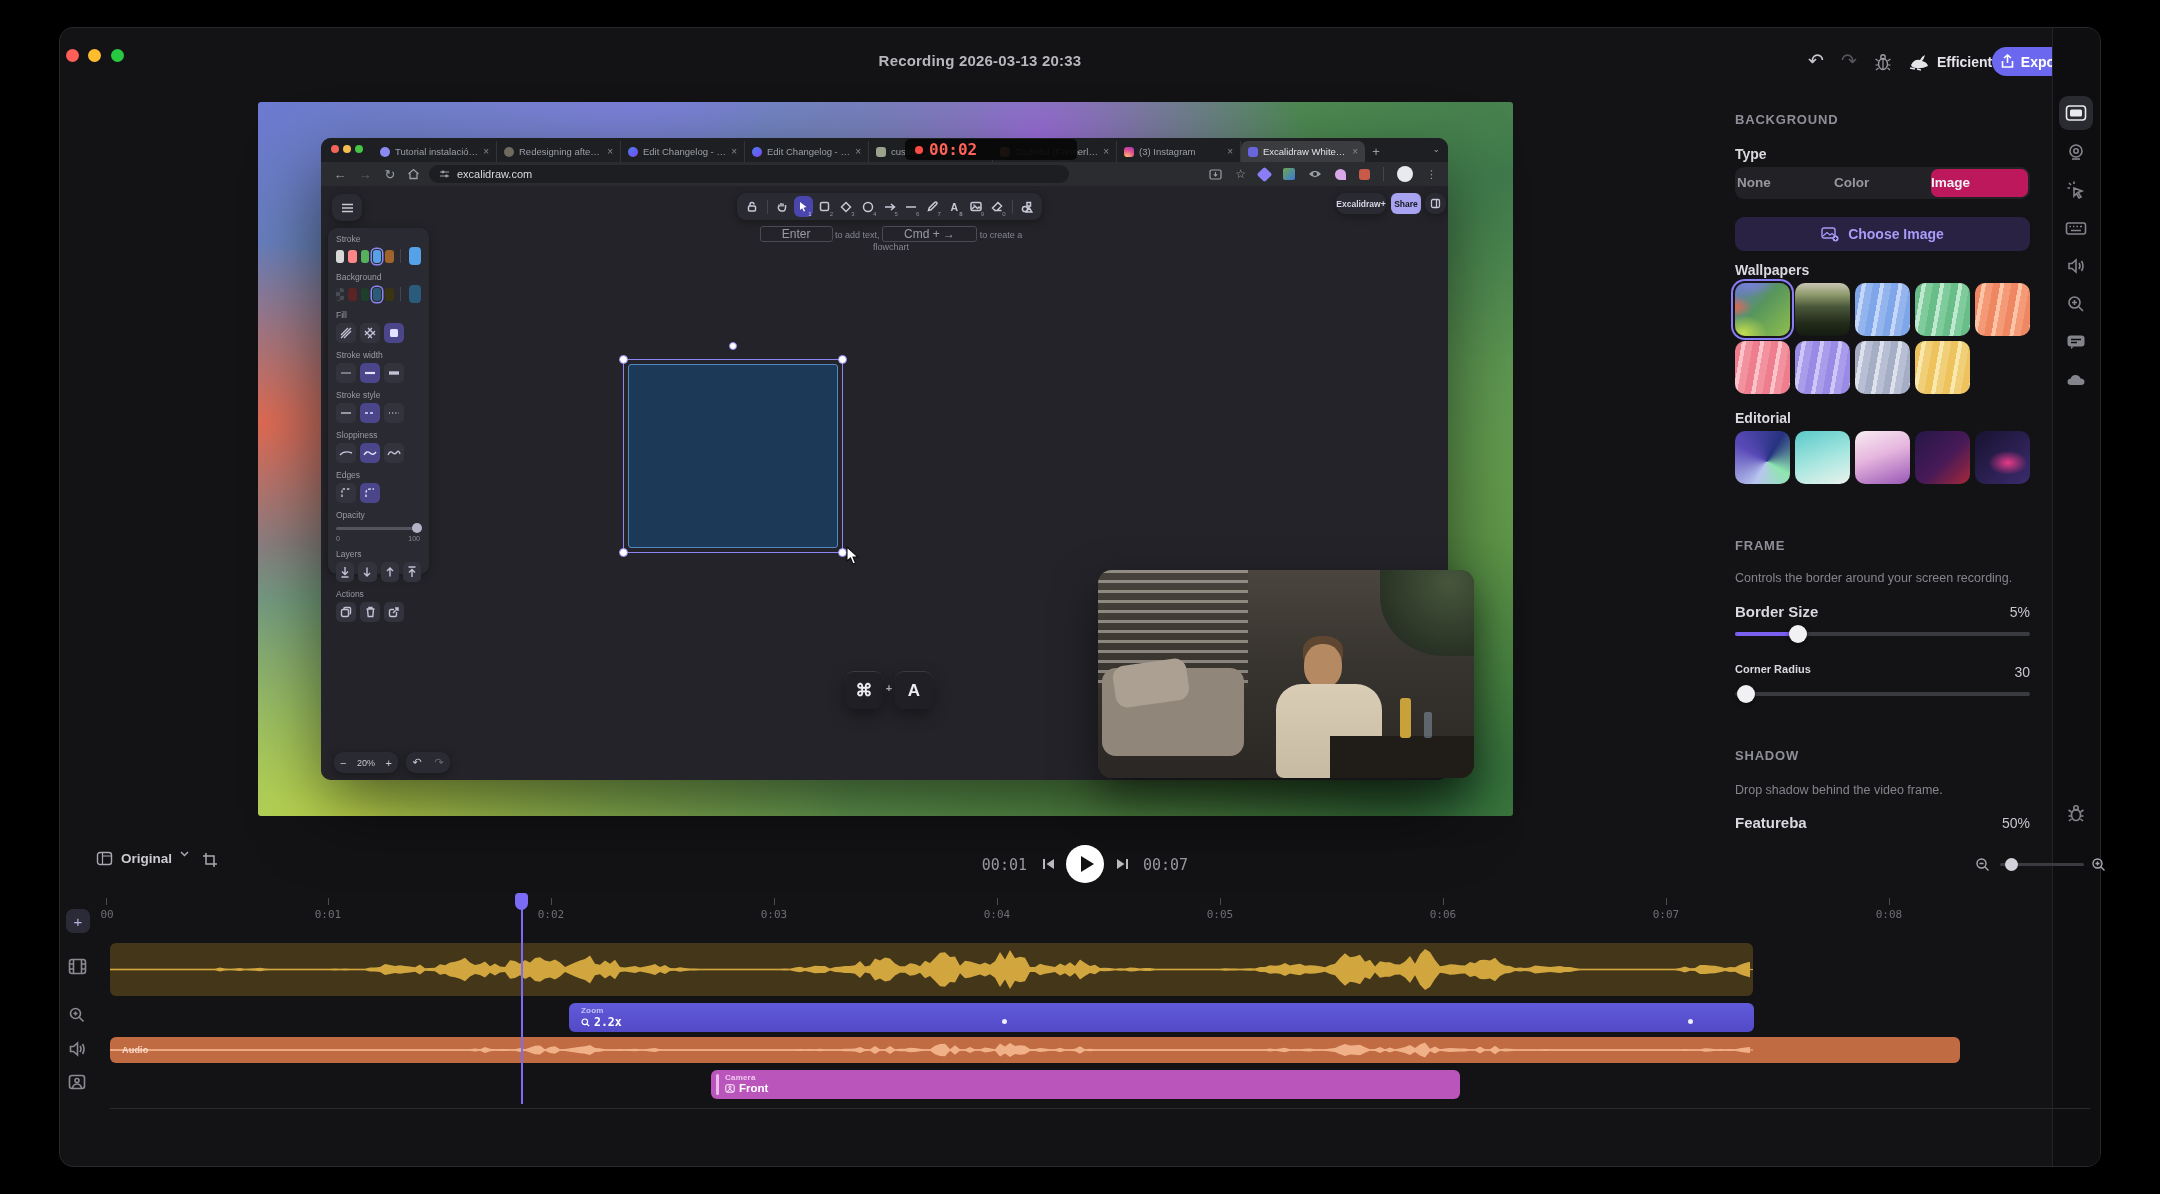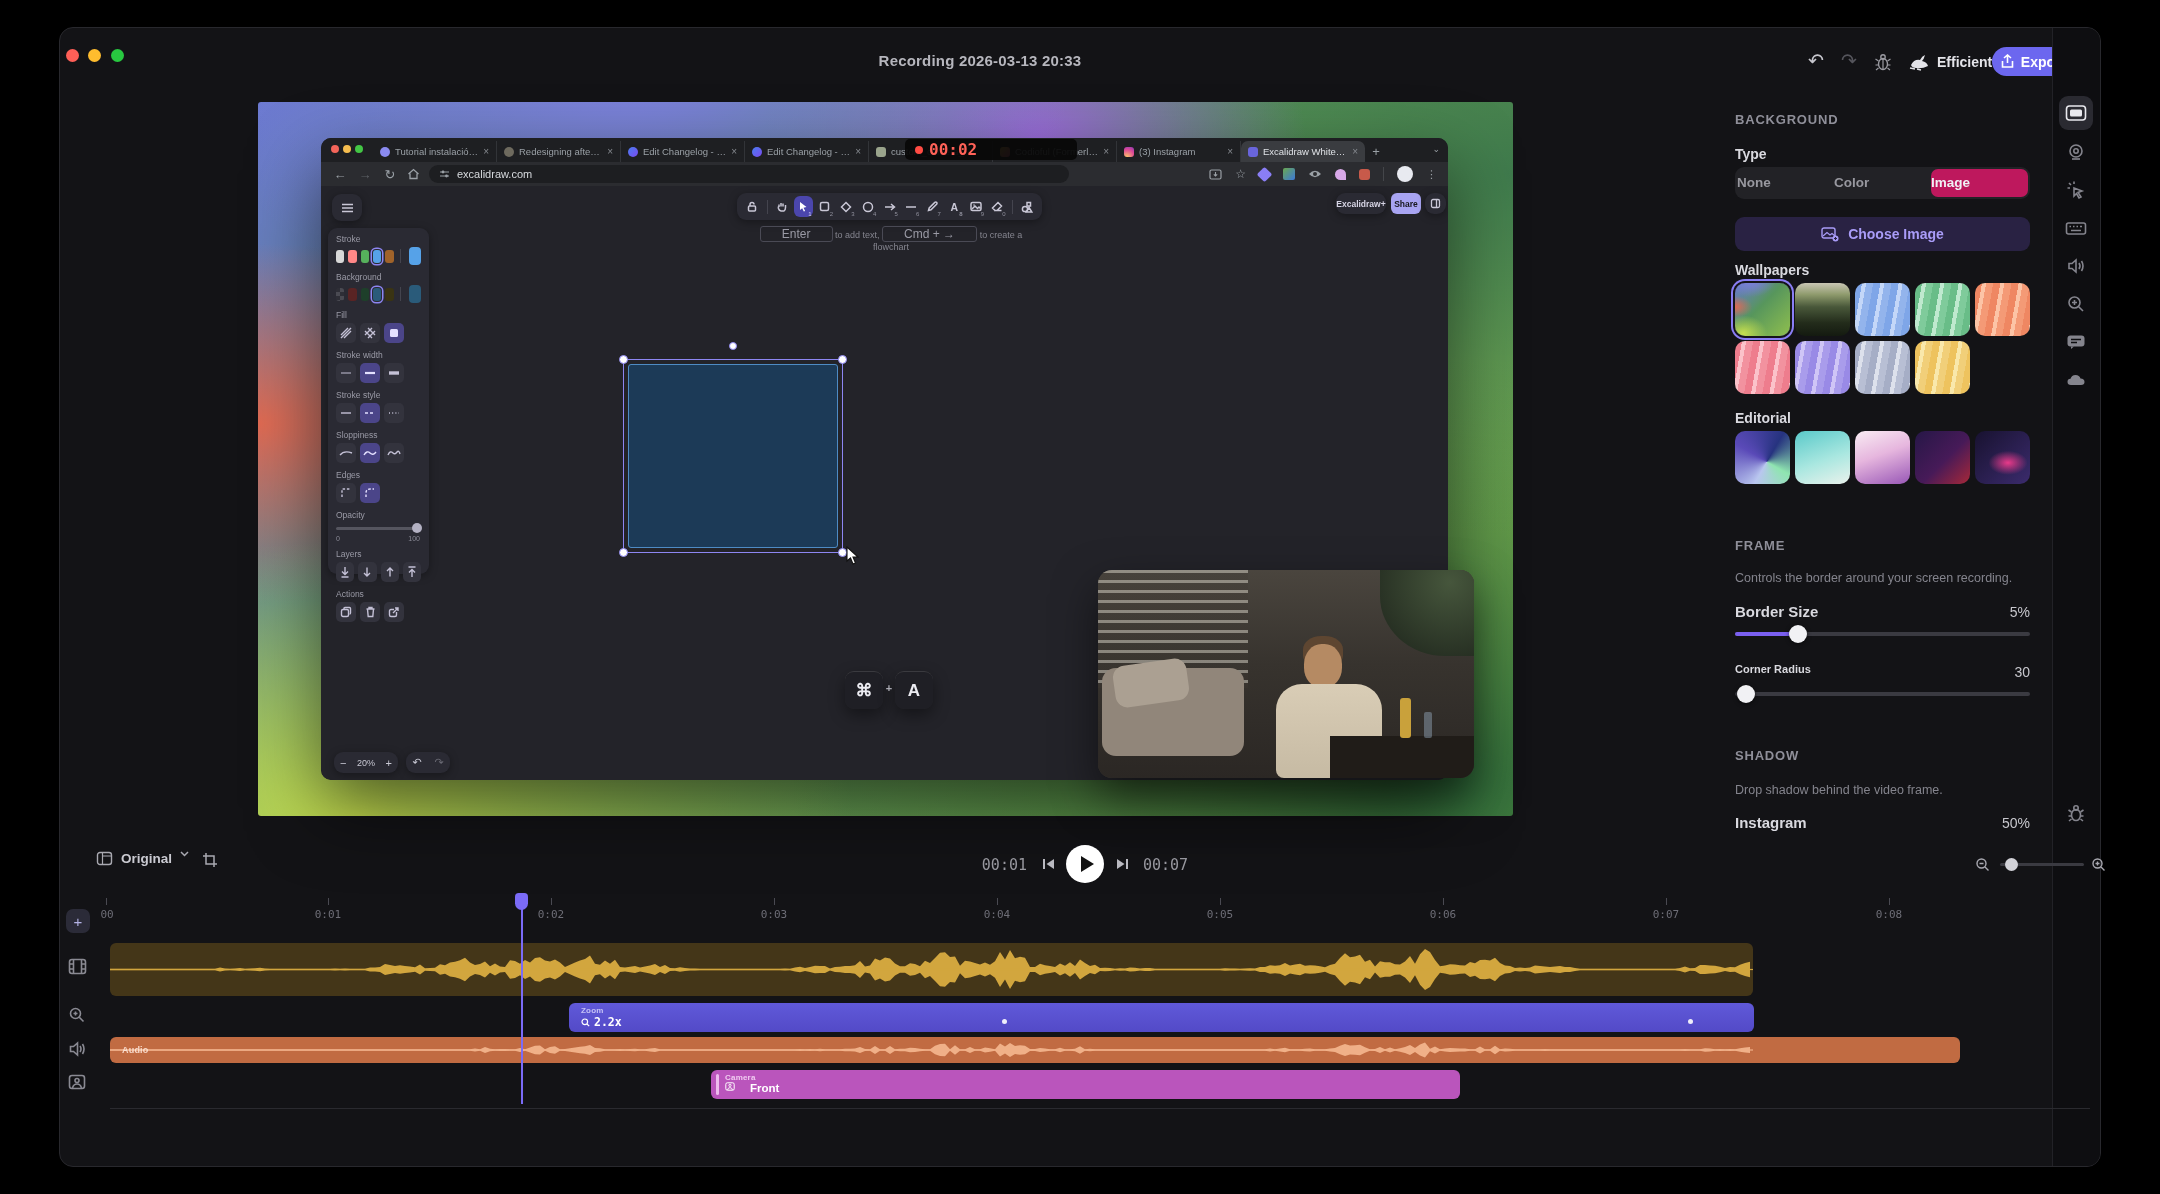--- a/index.html
+++ b/index.html
@@ -204,21 +204,21 @@
   <div class="abs slider-track" style="left:1735px;top:632px;width:295px"></div>
   <div class="abs slider-fill" style="left:1735px;top:632px;width:63px"></div>
   <div class="abs knob" style="left:1789px;top:625px"></div>
   <div class="abs lbl" style="left:1735px;top:663px;font-size:11px">Corner Radius</div>
   <div class="abs rowval" style="left:1930px;top:664px;width:100px">30</div>
   <div class="abs slider-track" style="left:1735px;top:692px;width:295px"></div>
   <div class="abs knob" style="left:1737px;top:685px"></div>
 
   <div class="abs sec-head" style="left:1735px;top:748px">SHADOW</div>
   <div class="abs desc" style="left:1735px;top:782px;width:300px">Drop shadow behind the video frame.</div>
-  <div class="abs lbl" style="left:1735px;top:814px;font-size:15px">Instagram</div>
+  <div class="abs lbl" style="left:1735px;top:814px;font-size:15px">Featureba</div>
   <div class="abs rowval" style="left:1930px;top:815px;width:100px">50%</div>
 
   <div class="abs rail"></div>
   <div class="abs rail-btn on" style="top:96px">
     <svg width="22" height="18" viewBox="0 0 22 18">
         <rect x="1.5" y="2" width="19" height="14" rx="3"></rect>
         <rect x="5" y="5.5" width="12" height="7" rx="1.5" fill="#e9e9ee" stroke="none"></rect>
       </svg>
   </div>
   <div class="abs rail-btn" style="top:135px">
@@ -793,21 +793,21 @@
     <svg id="wave2" width="1643" height="26" style="position:absolute;left:0;top:0" viewBox="0 0 1643 26">
         <path d="M0 13 L0 12.2 L5 12.2 L10 12.2 L15 12.2 L20 12.2 L25 12.2 L30 12.2 L35 12.2 L40 12.2 L45 12.2 L50 12.2 L55 12.2 L60 12.2 L65 12.2 L70 12.2 L75 12.2 L80 12.2 L85 12.2 L90 12.2 L95 12.2 L100 12.2 L105 12.2 L110 12.2 L115 12.2 L120 12.2 L125 12.2 L130 12.2 L135 12.2 L140 12.2 L145 12.2 L150 12.2 L155 12.2 L160 12.2 L165 12.2 L170 12.2 L175 12.2 L180 12.2 L185 12.2 L190 12.2 L195 12.2 L200 12.2 L205 12.2 L210 12.2 L215 12.2 L220 12.2 L225 12.2 L230 12.2 L235 12.2 L240 12.2 L245 12.2 L250 12.2 L255 12.2 L260 12.2 L265 12.2 L270 12.2 L275 12.2 L280 12.2 L285 12.2 L290 12.2 L295 12.2 L300 12.2 L305 12.2 L310 12.2 L315 12.2 L320 12.2 L325 12.2 L330 12.2 L335 12.2 L340 12.2 L345 12.2 L350 12.2 L355 12.2 L360 12.2 L365 11.4 L370 12.2 L375 10.1 L380 11.8 L385 12.2 L390 11.9 L395 12.1 L400 12.2 L405 12.2 L410 10.9 L415 12.2 L420 10.5 L425 8.8 L430 8.6 L435 12.2 L440 10.1 L445 9.3 L450 12.2 L455 12.1 L460 11.3 L465 10.5 L470 9.8 L475 9.2 L480 7.9 L485 10.9 L490 11.3 L495 12.2 L500 12.2 L505 12.2 L510 12.1 L515 12.2 L520 12.0 L525 11.8 L530 12.2 L535 12.2 L540 11.5 L545 11.0 L550 12.2 L555 12.2 L560 12.2 L565 12.2 L570 12.2 L575 12.2 L580 12.2 L585 12.2 L590 12.2 L595 12.2 L600 12.2 L605 12.2 L610 12.2 L615 12.2 L620 12.2 L625 12.2 L630 12.2 L635 12.2 L640 12.2 L645 12.2 L650 12.2 L655 12.2 L660 12.2 L665 12.2 L670 12.2 L675 12.2 L680 12.2 L685 12.2 L690 12.0 L695 12.2 L700 12.1 L705 12.2 L710 11.7 L715 12.2 L720 12.2 L725 12.2 L730 12.2 L735 11.7 L740 11.7 L745 11.4 L750 9.9 L755 11.9 L760 12.2 L765 9.0 L770 12.2 L775 12.2 L780 9.0 L785 12.2 L790 11.8 L795 11.8 L800 10.7 L805 11.0 L810 11.8 L815 12.2 L820 12.2 L825 8.8 L830 6.9 L835 6.7 L840 12.2 L845 8.2 L850 12.2 L855 12.2 L860 10.1 L865 12.2 L870 12.2 L875 10.4 L880 11.3 L885 12.2 L890 6.6 L895 9.4 L900 5.9 L905 8.9 L910 8.3 L915 8.7 L920 12.0 L925 12.1 L930 10.9 L935 11.4 L940 12.2 L945 12.2 L950 10.8 L955 12.2 L960 12.2 L965 11.7 L970 9.3 L975 12.2 L980 11.7 L985 12.2 L990 12.2 L995 12.2 L1000 12.2 L1005 12.2 L1010 12.2 L1015 12.2 L1020 12.2 L1025 12.2 L1030 12.2 L1035 12.2 L1040 12.2 L1045 12.2 L1050 12.2 L1055 12.2 L1060 12.2 L1065 12.2 L1070 12.2 L1075 12.2 L1080 12.2 L1085 12.2 L1090 12.2 L1095 12.2 L1100 12.2 L1105 12.2 L1110 12.2 L1115 12.2 L1120 12.2 L1125 12.2 L1130 12.2 L1135 12.2 L1140 12.2 L1145 12.2 L1150 12.2 L1155 12.2 L1160 11.4 L1165 12.2 L1170 11.5 L1175 10.7 L1180 12.2 L1185 12.2 L1190 12.2 L1195 11.7 L1200 11.5 L1205 12.2 L1210 12.2 L1215 12.2 L1220 11.4 L1225 10.9 L1230 8.8 L1235 7.1 L1240 8.6 L1245 8.3 L1250 7.7 L1255 10.2 L1260 12.2 L1265 11.9 L1270 10.0 L1275 12.2 L1280 10.4 L1285 12.2 L1290 11.2 L1295 10.1 L1300 8.0 L1305 10.9 L1310 7.4 L1315 5.5 L1320 11.8 L1325 9.5 L1330 12.2 L1335 11.5 L1340 11.1 L1345 11.2 L1350 11.5 L1355 11.5 L1360 12.2 L1365 12.2 L1370 9.5 L1375 12.2 L1380 12.2 L1385 8.7 L1390 12.2 L1395 11.6 L1400 11.7 L1405 12.2 L1410 12.2 L1415 12.2 L1420 12.2 L1425 12.2 L1430 12.2 L1435 12.0 L1440 12.2 L1445 12.2 L1450 12.2 L1455 12.2 L1460 12.2 L1465 12.2 L1470 12.2 L1475 12.2 L1480 12.2 L1485 12.2 L1490 12.2 L1495 12.2 L1500 12.2 L1505 12.2 L1510 12.2 L1515 12.2 L1520 12.2 L1525 12.2 L1530 12.2 L1535 12.2 L1540 12.2 L1545 12.2 L1550 12.2 L1555 12.2 L1560 12.2 L1565 12.2 L1570 12.2 L1575 11.9 L1580 12.2 L1585 12.2 L1590 12.2 L1595 11.3 L1600 11.6 L1605 12.2 L1610 12.0 L1615 12.2 L1620 12.1 L1625 12.2 L1630 11.3 L1635 10.6 L1640 10.1 L1640 15.9 L1635 15.4 L1630 14.7 L1625 13.8 L1620 13.9 L1615 13.8 L1610 14.0 L1605 13.8 L1600 14.4 L1595 14.7 L1590 13.8 L1585 13.8 L1580 13.8 L1575 14.1 L1570 13.8 L1565 13.8 L1560 13.8 L1555 13.8 L1550 13.8 L1545 13.8 L1540 13.8 L1535 13.8 L1530 13.8 L1525 13.8 L1520 13.8 L1515 13.8 L1510 13.8 L1505 13.8 L1500 13.8 L1495 13.8 L1490 13.8 L1485 13.8 L1480 13.8 L1475 13.8 L1470 13.8 L1465 13.8 L1460 13.8 L1455 13.8 L1450 13.8 L1445 13.8 L1440 13.8 L1435 14.0 L1430 13.8 L1425 13.8 L1420 13.8 L1415 13.8 L1410 13.8 L1405 13.8 L1400 14.3 L1395 14.4 L1390 13.8 L1385 17.3 L1380 13.8 L1375 13.8 L1370 16.5 L1365 13.8 L1360 13.8 L1355 14.5 L1350 14.5 L1345 14.8 L1340 14.9 L1335 14.5 L1330 13.8 L1325 16.5 L1320 14.2 L1315 20.5 L1310 18.6 L1305 15.1 L1300 18.0 L1295 15.9 L1290 14.8 L1285 13.8 L1280 15.6 L1275 13.8 L1270 16.0 L1265 14.1 L1260 13.8 L1255 15.8 L1250 18.3 L1245 17.7 L1240 17.4 L1235 18.9 L1230 17.2 L1225 15.1 L1220 14.6 L1215 13.8 L1210 13.8 L1205 13.8 L1200 14.5 L1195 14.3 L1190 13.8 L1185 13.8 L1180 13.8 L1175 15.3 L1170 14.5 L1165 13.8 L1160 14.6 L1155 13.8 L1150 13.8 L1145 13.8 L1140 13.8 L1135 13.8 L1130 13.8 L1125 13.8 L1120 13.8 L1115 13.8 L1110 13.8 L1105 13.8 L1100 13.8 L1095 13.8 L1090 13.8 L1085 13.8 L1080 13.8 L1075 13.8 L1070 13.8 L1065 13.8 L1060 13.8 L1055 13.8 L1050 13.8 L1045 13.8 L1040 13.8 L1035 13.8 L1030 13.8 L1025 13.8 L1020 13.8 L1015 13.8 L1010 13.8 L1005 13.8 L1000 13.8 L995 13.8 L990 13.8 L985 13.8 L980 14.3 L975 13.8 L970 16.7 L965 14.3 L960 13.8 L955 13.8 L950 15.2 L945 13.8 L940 13.8 L935 14.6 L930 15.1 L925 13.9 L920 14.0 L915 17.3 L910 17.7 L905 17.1 L900 20.1 L895 16.6 L890 19.4 L885 13.8 L880 14.7 L875 15.6 L870 13.8 L865 13.8 L860 15.9 L855 13.8 L850 13.8 L845 17.8 L840 13.8 L835 19.3 L830 19.1 L825 17.2 L820 13.8 L815 13.8 L810 14.2 L805 15.0 L800 15.3 L795 14.2 L790 14.2 L785 13.8 L780 17.0 L775 13.8 L770 13.8 L765 17.0 L760 13.8 L755 14.1 L750 16.1 L745 14.6 L740 14.3 L735 14.3 L730 13.8 L725 13.8 L720 13.8 L715 13.8 L710 14.3 L705 13.8 L700 13.9 L695 13.8 L690 14.0 L685 13.8 L680 13.8 L675 13.8 L670 13.8 L665 13.8 L660 13.8 L655 13.8 L650 13.8 L645 13.8 L640 13.8 L635 13.8 L630 13.8 L625 13.8 L620 13.8 L615 13.8 L610 13.8 L605 13.8 L600 13.8 L595 13.8 L590 13.8 L585 13.8 L580 13.8 L575 13.8 L570 13.8 L565 13.8 L560 13.8 L555 13.8 L550 13.8 L545 15.0 L540 14.5 L535 13.8 L530 13.8 L525 14.2 L520 14.0 L515 13.8 L510 13.9 L505 13.8 L500 13.8 L495 13.8 L490 14.7 L485 15.1 L480 18.1 L475 16.8 L470 16.2 L465 15.5 L460 14.7 L455 13.9 L450 13.8 L445 16.7 L440 15.9 L435 13.8 L430 17.4 L425 17.2 L420 15.5 L415 13.8 L410 15.1 L405 13.8 L400 13.8 L395 13.9 L390 14.1 L385 13.8 L380 14.2 L375 15.9 L370 13.8 L365 14.6 L360 13.8 L355 13.8 L350 13.8 L345 13.8 L340 13.8 L335 13.8 L330 13.8 L325 13.8 L320 13.8 L315 13.8 L310 13.8 L305 13.8 L300 13.8 L295 13.8 L290 13.8 L285 13.8 L280 13.8 L275 13.8 L270 13.8 L265 13.8 L260 13.8 L255 13.8 L250 13.8 L245 13.8 L240 13.8 L235 13.8 L230 13.8 L225 13.8 L220 13.8 L215 13.8 L210 13.8 L205 13.8 L200 13.8 L195 13.8 L190 13.8 L185 13.8 L180 13.8 L175 13.8 L170 13.8 L165 13.8 L160 13.8 L155 13.8 L150 13.8 L145 13.8 L140 13.8 L135 13.8 L130 13.8 L125 13.8 L120 13.8 L115 13.8 L110 13.8 L105 13.8 L100 13.8 L95 13.8 L90 13.8 L85 13.8 L80 13.8 L75 13.8 L70 13.8 L65 13.8 L60 13.8 L55 13.8 L50 13.8 L45 13.8 L40 13.8 L35 13.8 L30 13.8 L25 13.8 L20 13.8 L15 13.8 L10 13.8 L5 13.8 L0 13.8 Z" fill="#f0b088"></path>
         <rect x="0" y="12.4" width="1643" height="1.2" fill="#f0b088"></rect>
       </svg>
     <span class="cliplbl" style="position:absolute;left:12px;top:8px;color:rgba(255,235,224,.85);font-size:9px">Audio</span>
   </div>
 
   <div class="abs clip" style="left:711px;top:1070px;width:749px;height:29px;background:#ba55bc;padding:3px 0 0 14px">
     <span style="position:absolute;left:5px;top:4px;width:2.5px;height:21px;border-radius:2px;background:rgba(255,220,255,.75)"></span>
     <div class="cliplbl" style="color:rgba(252,228,252,.82)">Camera</div>
-    <div style="display:flex;gap:15px">
+    <div style="display:flex;align-items:center;gap:4px">
       <svg width="10" height="9" viewBox="0 0 10 9">
           <rect x="0.8" y="0.8" width="8.4" height="7.4" rx="1.5" stroke="#fff" fill="none" stroke-width="1"></rect>
           <circle cx="5" cy="3.4" r="1.1" stroke="#fff" fill="none" stroke-width=".9"></circle>
           <path d="M2.5 8 Q3 5.6 5 5.6 Q7 5.6 7.5 8" stroke="#fff" fill="none" stroke-width=".9"></path>
         </svg>
       <span class="clipval">Front</span>
     </div>
   </div>
 
   <div class="abs" style="left:521px;top:896px;width:2px;height:208px;background:#7b6bf7"></div>

